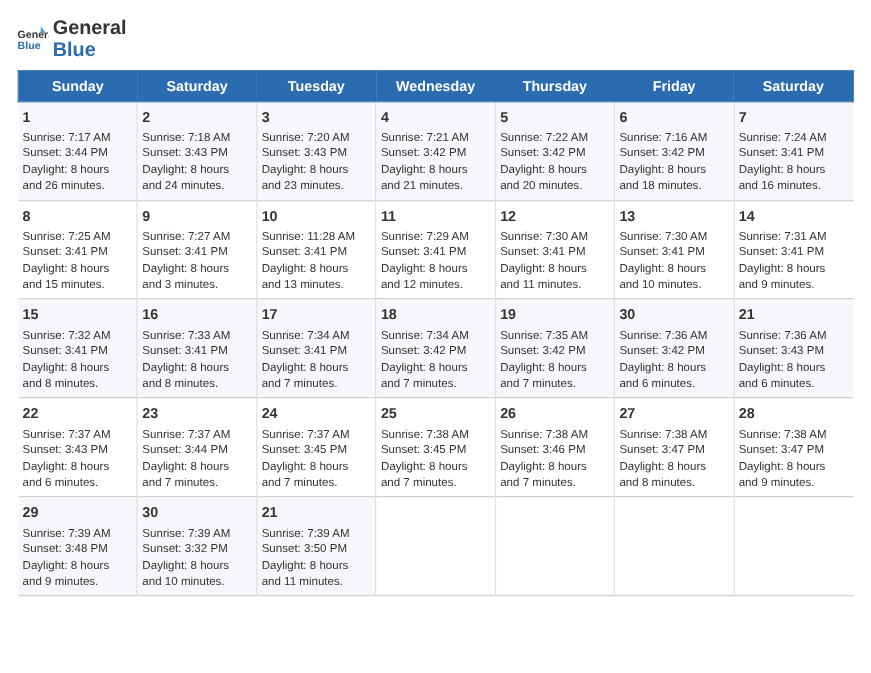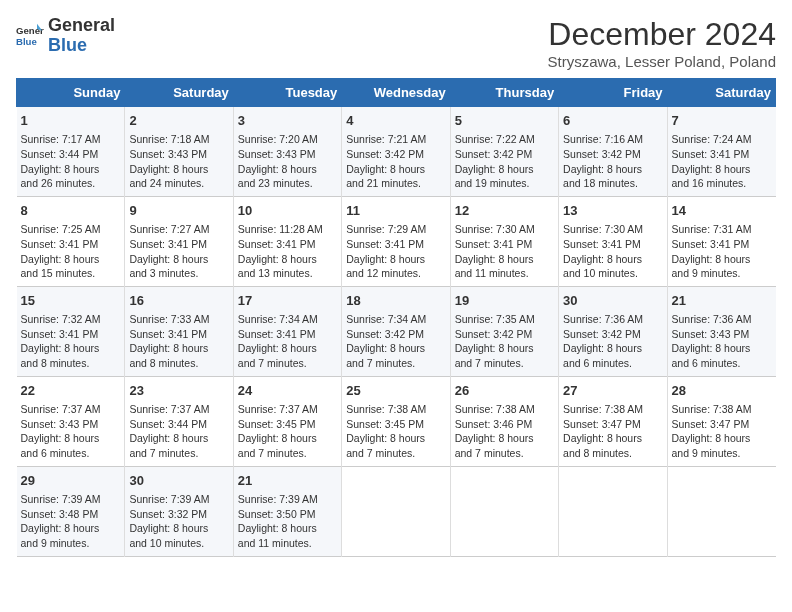--- a/index.html
+++ b/index.html
@@ -47,21 +47,21 @@
       width: 100%;
       border-collapse: collapse;
       table-layout: fixed;
     }
     thead tr th {
       background: #2b6cb0;
       color: #fff;
       font-size: 13px;
       font-weight: bold;
       padding: 6px 4px;
-      text-align: right;
+      text-align: center;
       border: 1px solid #2b6cb0;
     }
     tbody tr {
       border-bottom: 1px solid #ccc;
     }
     tbody tr:nth-child(odd) {
       background: #f5f7fa;
     }
     tbody tr:nth-child(even) {
       background: #fff;
@@ -96,24 +96,20 @@
       <text x="0" y="26" font-size="11" font-weight="bold" fill="#2b6cb0" font-family="Arial">Blue</text>
       <polygon points="24,2 30,10 24,8" fill="#4a9fd4"></polygon>
     </svg>
     <div>
       <div class="logo-text">
         <div>General</div>
         <div style="color:#2b6cb0">Blue</div>
       </div>
     </div>
   </div>
-  <div class="title-block">
-    <div class="month-title">December 2024</div>
-    <div class="subtitle">Stryszawa, Lesser Poland, Poland</div>
-  </div>
 </div>
 
 <table>
   <thead>
     <tr id="header-row">
         <th>Sunday</th>
         <th>Saturday</th>
         <th>Tuesday</th>
         <th>Wednesday</th>
         <th>Thursday</th>
@@ -149,21 +145,21 @@
           <div>Sunrise: 7:21 AM</div>
           <div>Sunset: 3:42 PM</div>
           <div>Daylight: 8 hours</div>
           <div>and 21 minutes.</div>
         </td>
         <td>
           <span class="day-num">5</span>
           <div>Sunrise: 7:22 AM</div>
           <div>Sunset: 3:42 PM</div>
           <div>Daylight: 8 hours</div>
-          <div>and 19 minutes.</div>
+          <div>and 20 minutes.</div>
         </td>
         <td>
           <span class="day-num">6</span>
           <div>Sunrise: 7:16 AM</div>
           <div>Sunset: 3:42 PM</div>
           <div>Daylight: 8 hours</div>
           <div>and 18 minutes.</div>
         </td>
         <td>
           <span class="day-num">7</span>

